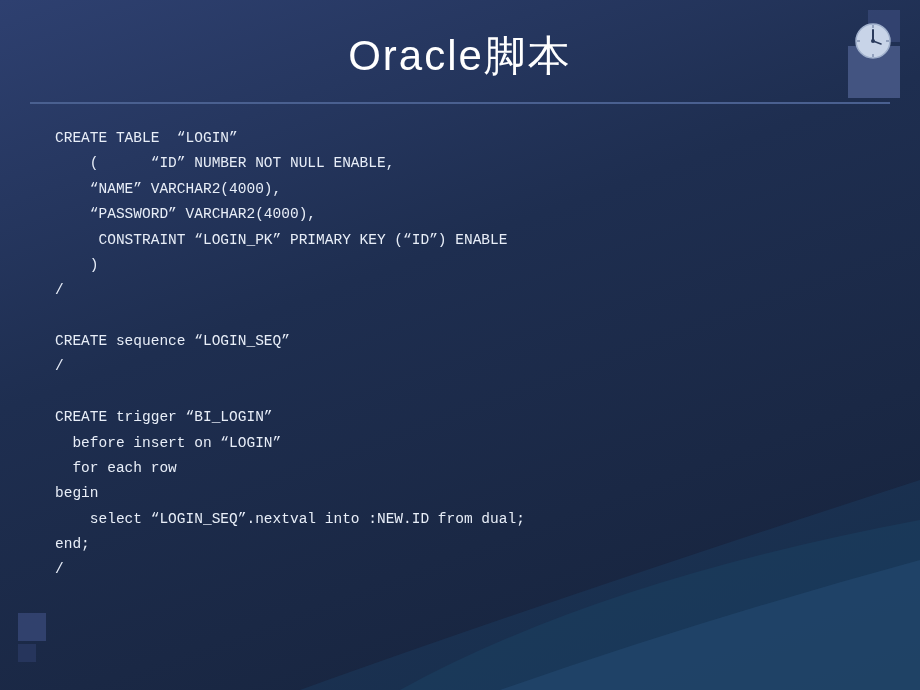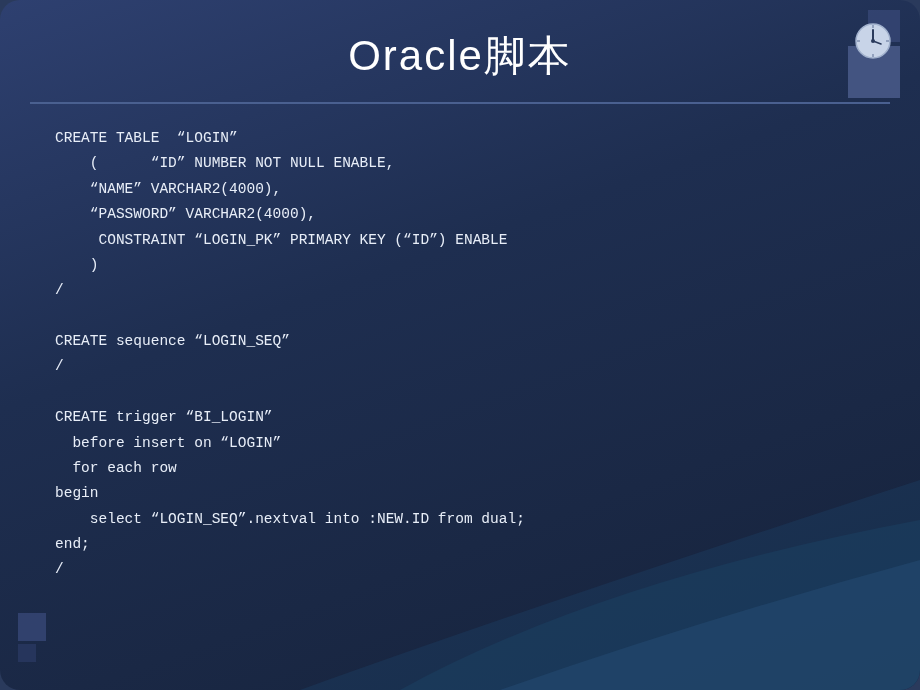--- a/index.html
+++ b/index.html
@@ -11,21 +11,20 @@
       font-family: sans-serif;
       background: #2a3a5c;
     }
 
     .slide {
       width: 920px;
       height: 690px;
       position: relative;
       background: linear-gradient(160deg, #2e4070 0%, #1e2e50 40%, #1a2845 70%, #15223a 100%);
       overflow: hidden;
-      border-radius: 20px;
     }
 
     
     .deco-squares {
       position: absolute;
       top: 10px;
       right: 20px;
       display: flex;
       flex-direction: column;
       gap: 4px;

